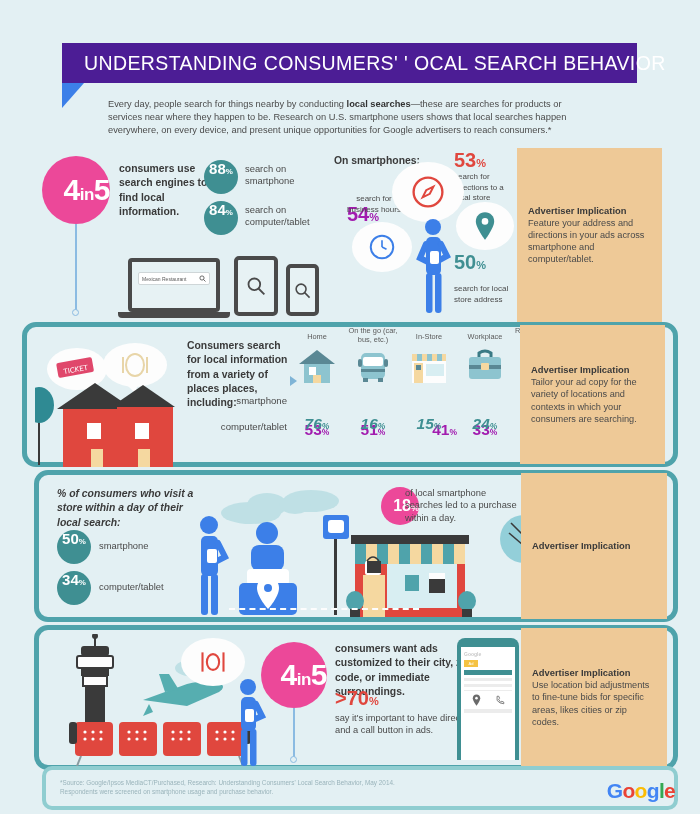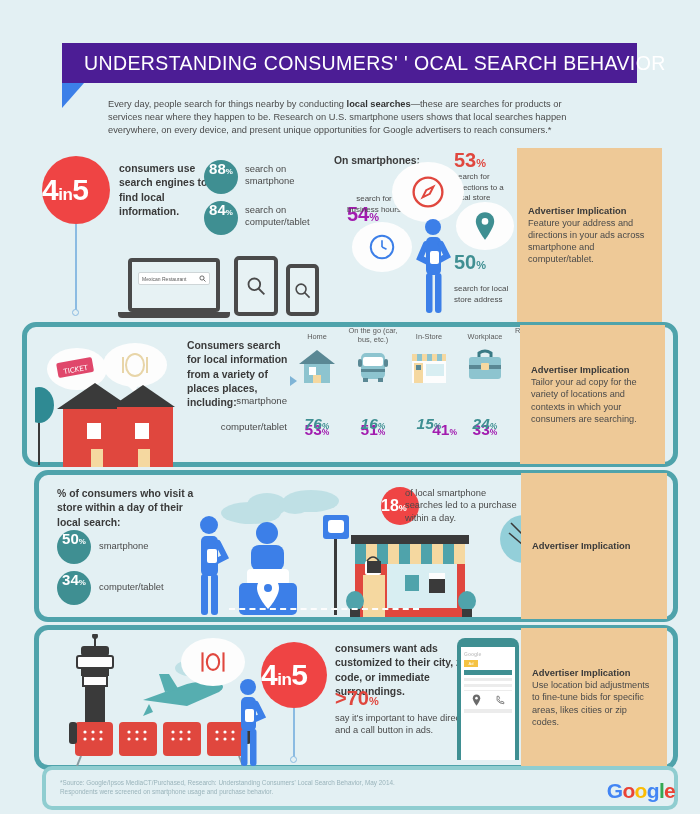--- a/index.html
+++ b/index.html
@@ -47,22 +47,22 @@
   }
   #sec1 .adv-panel { right: 24px; width: 145px; top: 8px; bottom: 8px; }
   #sec2 .adv-panel { right: 8px; width: 145px; top: -2px; bottom: -2px; }
   #sec3 .adv-panel { right: 6px; width: 146px; top: -2px; bottom: -2px; }
   #sec4 .adv-panel { right: 6px; width: 146px; top: -2px; bottom: -2px; }
   .adv-title { font-size: 9.4px; font-weight: bold; color: #3a3a3a; margin-bottom: 1px; }
   .adv-body { font-size: 9.2px; line-height: 1.33; color: #4a4a4a; }
 
   
   .big-circle {
-    position: absolute; border-radius: 50%; background: #ef4444; color: #fff;
-    display: flex; align-items: center; justify-content: flex-start;
+    position: absolute; border-radius: 50%; background: #ec4899; color: #fff;
+    display: flex; align-items: center; justify-content: flex-end;
   }
   .fourin5 { font-size: 30px; font-weight: bold; letter-spacing: -.5px; }
   .fourin5 .sm { font-size: 17px; }
   .stem { position: absolute; width: 1.5px; background: #8bbbe2; }
   .stem-dot {
     position: absolute; width: 7px; height: 7px; border-radius: 50%;
     background: #e3f0f3; border: 1.5px solid #8bbbe2;
   }
 
   .teal-circle {
@@ -380,21 +380,21 @@
     </div>
 
     <div class="adv-panel">
       <div class="adv-title">Advertiser Implication</div>
       <div class="adv-body">Tailor your ad copy for the variety of locations and contexts in which your consumers are searching.</div>
     </div>
   </div>
 
   <div class="section" id="sec3">
 
-    <div class="headline" style="left:18px; top:12px; width:140px;">% of consumers who visit a store within a day of their local search:</div>
+    <div class="headline" style="left:18px; top:12px; width:140px;font-style:italic;">% of consumers who visit a store within a day of their local search:</div>
 
     <div class="teal-circle" style="left:18px; top:55px;">
       <span class="n">50</span>
         <span class="p">%</span>
     </div>
     <div class="stat-label" style="left:60px; top:65px;">smartphone</div>
 
     <div class="teal-circle" style="left:18px; top:96px;">
       <span class="n">34</span>
         <span class="p">%</span>

